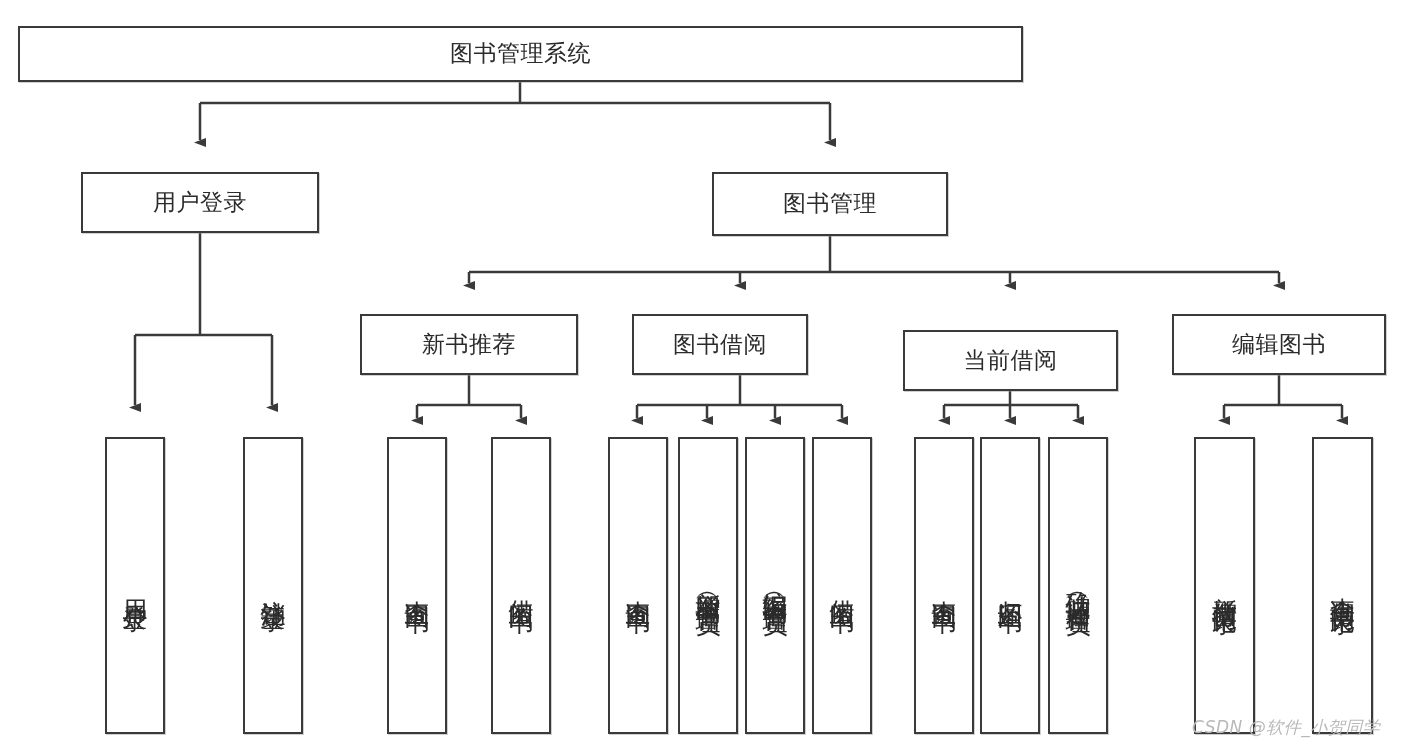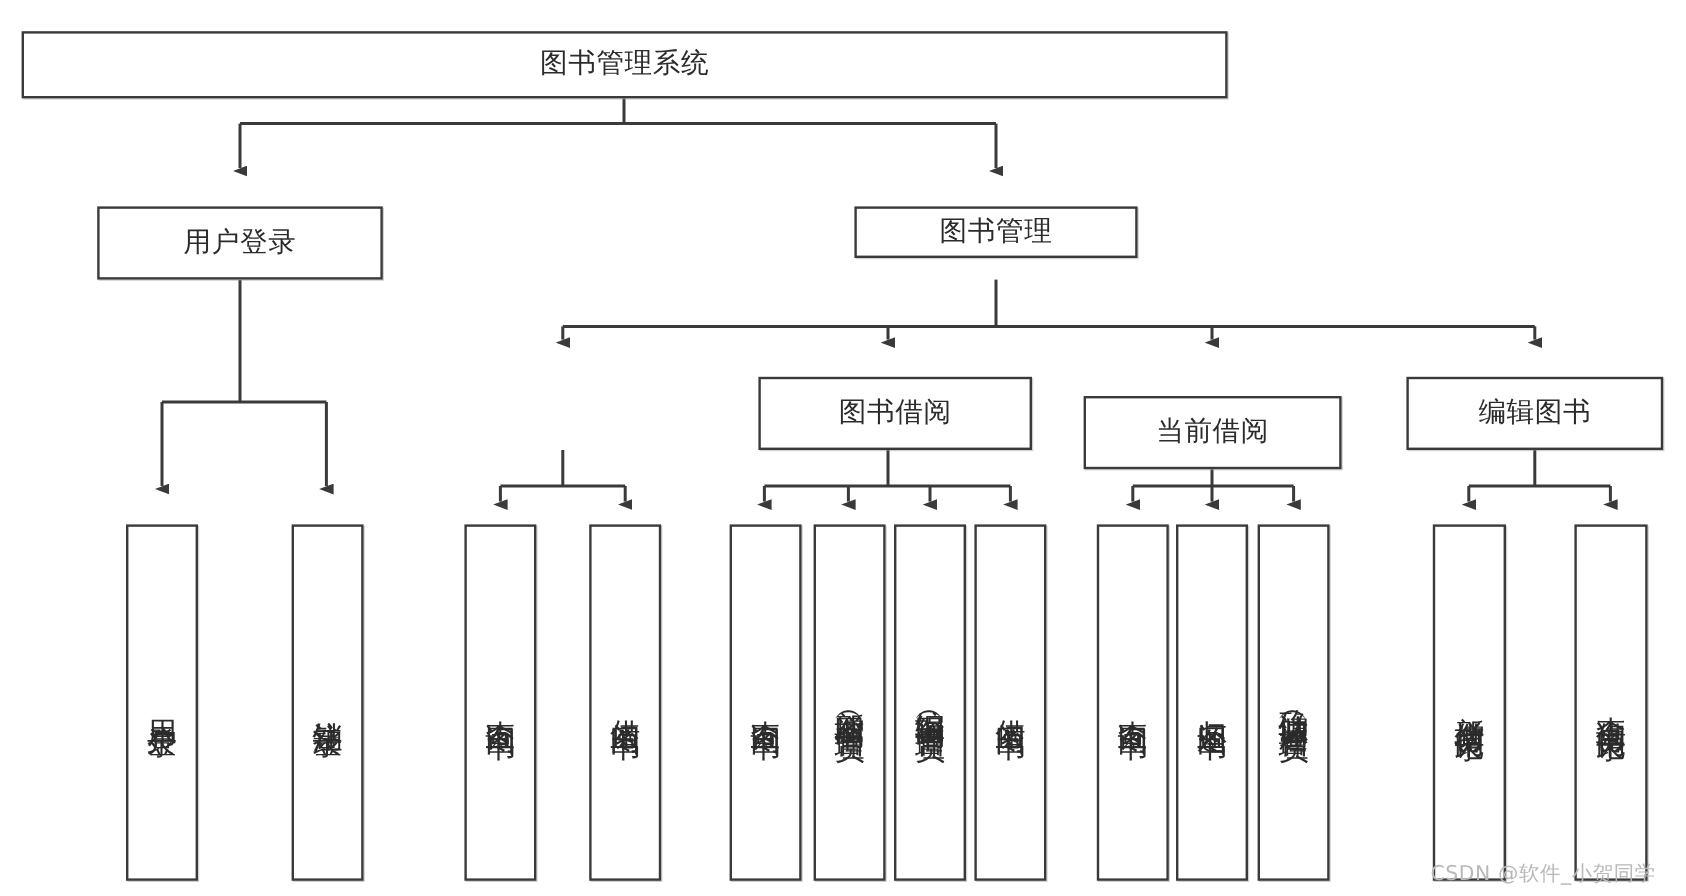--- a/index.html
+++ b/index.html
@@ -122,25 +122,28 @@
     </g>
   </svg>
 
   <div class="node horiz" style="left:18px; top:14px; width:1005px; height:56px;margin-top:12px;">
     <span class="label">图书管理系统</span>
   </div>
 
   <div class="node horiz" style="left:81px; top:172px; width:238px; height:61px;">
     <span class="label">用户登录</span>
   </div>
-  <div class="node horiz" style="left:712px; top:172px; width:236px; height:43px;">
+  <div class="node horiz" style="left:712px; top:172px; width:236px; height:64px;">
     <span class="label">图书管理</span>
   </div>
 
-  <div class="node horiz" style="left:632px; top:314px; width:228px; height:61px;">
+  <div class="node horiz" style="left:360px; top:314px; width:218px; height:61px;">
+    <span class="label">新书推荐</span>
+  </div>
+  <div class="node horiz" style="left:632px; top:314px; width:176px; height:61px;">
     <span class="label">图书借阅</span>
   </div>
   <div class="node horiz" style="left:903px; top:314px; width:215px; height:61px;margin-top:16px;">
     <span class="label">当前借阅</span>
   </div>
   <div class="node horiz" style="left:1172px; top:314px; width:214px; height:61px;">
     <span class="label">编辑图书</span>
   </div>
 
   <div class="node vert" style="left:105px; top:437px; width:60px; height:297px;">
@@ -180,15 +183,15 @@
     <span class="label">确认归还（管理员）</span>
   </div>
 
   <div class="node vert" style="left:1194px; top:437px; width:61px; height:297px;">
     <span class="label">新增借阅记录</span>
   </div>
   <div class="node vert" style="left:1312px; top:437px; width:61px; height:297px;">
     <span class="label">查询借阅记录</span>
   </div>
 
-  <div class="watermark" style="left:1192px; top:716px;">CSDN @软件_小贺同学</div>
+  <div class="watermark" style="left:1192px; top:716px;font-style:italic;">CSDN @软件_小贺同学</div>
 
 </div>
 
 </body></html>

